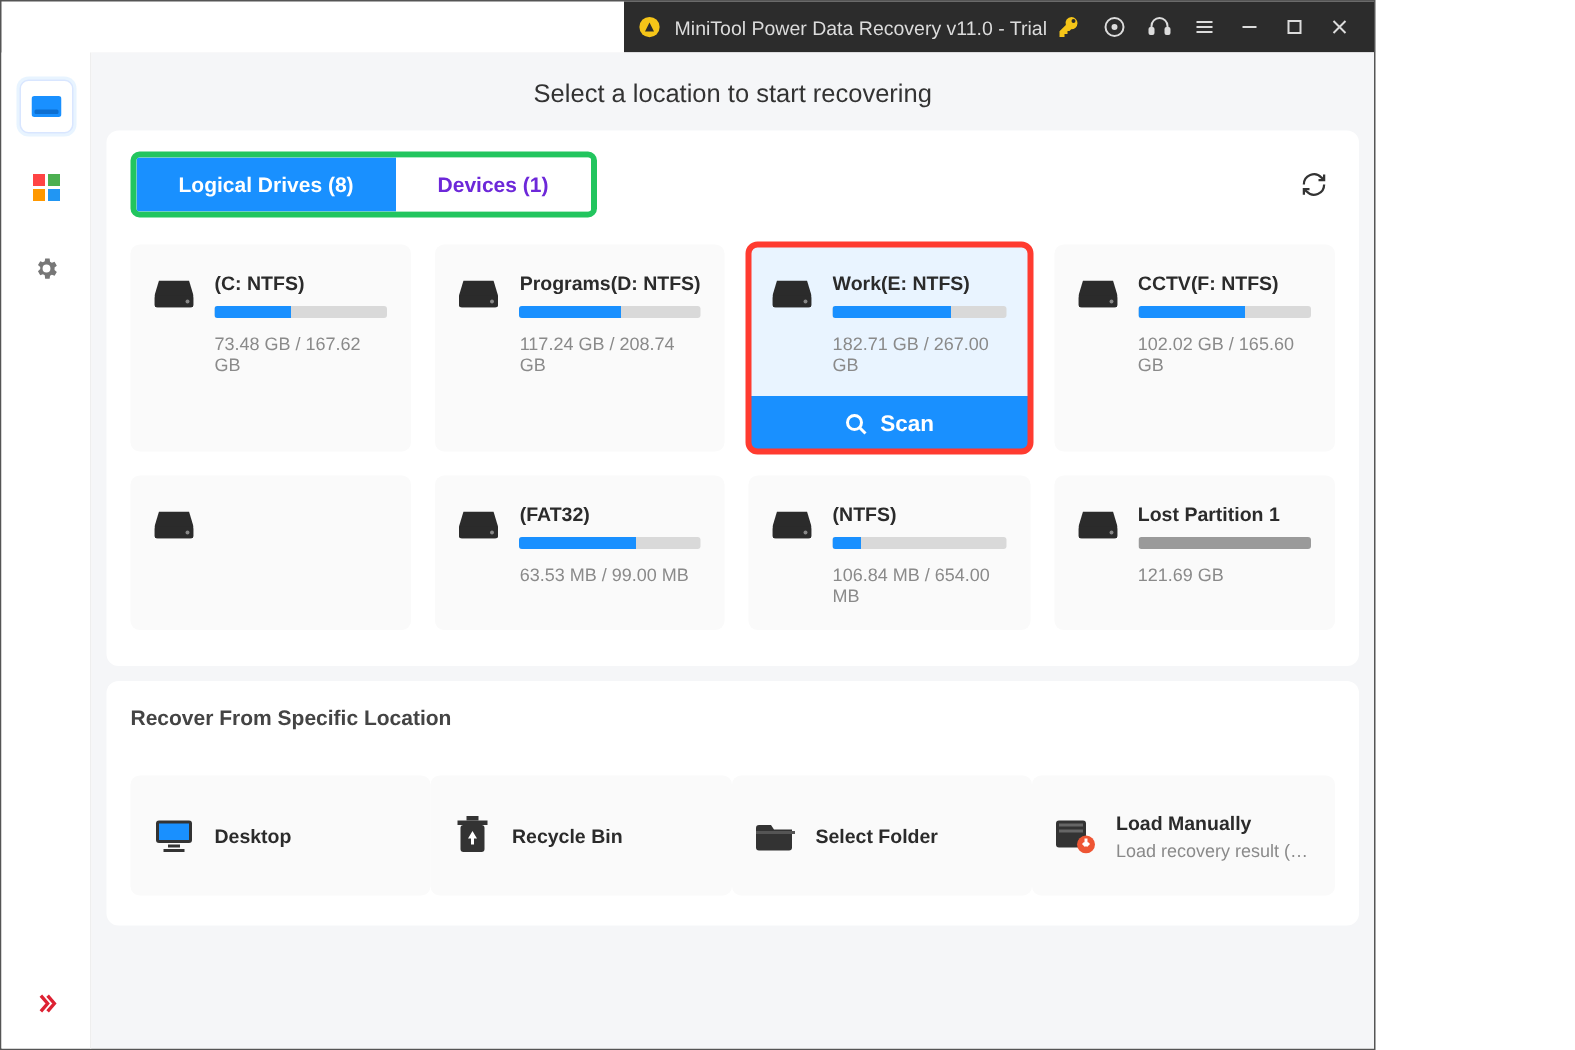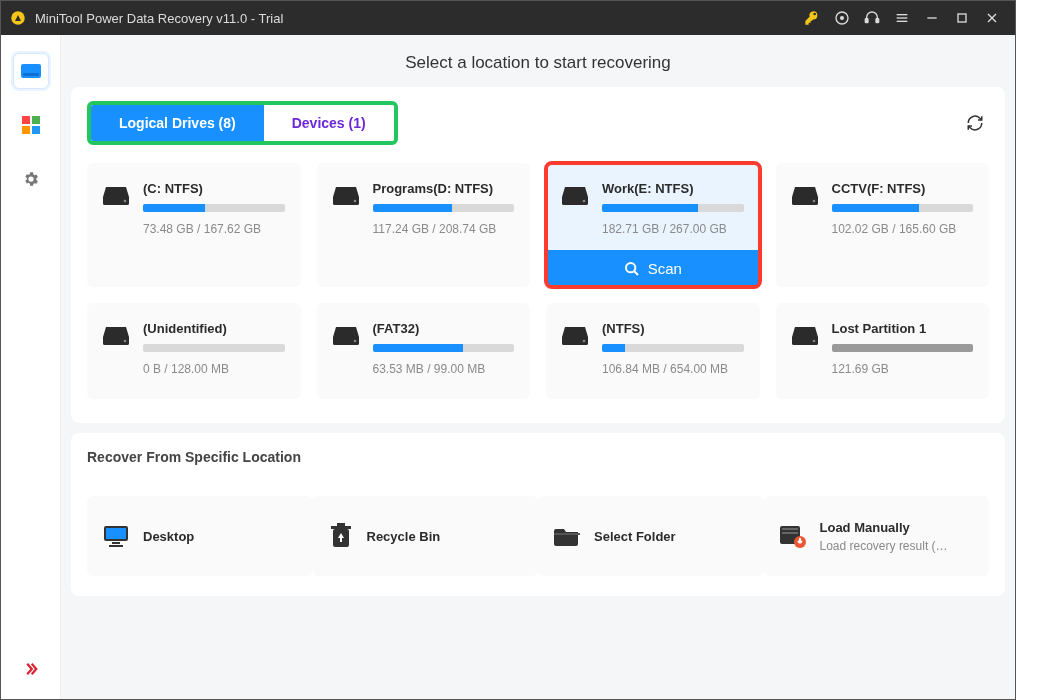--- a/index.html
+++ b/index.html
@@ -1,17 +1,17 @@
 <!DOCTYPE html>
 <html><head>
 <meta charset="utf-8">
 <style>
   * { box-sizing: border-box; margin: 0; padding: 0; font-family: -apple-system, BlinkMacSystemFont, "Segoe UI", Arial, sans-serif; }
   body { background: #fff; width: 1050px; height: 700px; overflow: hidden; }
-  .window { width: 1016px; height: 700px; border: 1px solid #555; display: flex; flex-direction: column; background: #fff; }
+  .window { width: 917px; height: 700px; border: 1px solid #555; display: flex; flex-direction: column; background: #fff; align-items: flex-end; }
   .titlebar { height: 34px; background: #2c2c2c; color: #dcdcdc; display: flex; align-items: center; padding: 0 8px; font-size: 13px; }
   .titlebar .logo { width: 18px; height: 18px; margin-right: 8px; display:inline-flex; align-items:center; justify-content:center;}
   .titlebar .title { flex: 0 0 auto; font-weight: 500; }
   .titlebar .spacer { flex: 1; }
   .titlebar .tbtn { width: 30px; height: 34px; display: inline-flex; align-items: center; justify-content: center; color: #dcdcdc; cursor: pointer; }
   .titlebar .tbtn svg { width: 16px; height: 16px; }
   .titlebar .key svg { color:#f5c518; }
   .body { flex: 1; display: flex; min-height: 0; }
   .sidebar { width: 60px; background: #fff; border-right: 1px solid #eee; display: flex; flex-direction: column; align-items: center; padding-top: 18px; gap: 18px; }
   .sidebar .sbtn { width: 36px; height: 36px; border-radius: 6px; display: flex; align-items: center; justify-content: center; cursor: pointer; }
@@ -30,21 +30,21 @@
   .card { background: #fafafa; border-radius: 6px; padding: 18px 16px 16px 16px; position: relative; min-height: 96px; }
   .card.selected { background: #e9f4ff; outline: 4px solid #ff3b30; outline-offset: -2px; border-radius: 6px; padding-bottom: 0; }
   .card-body { display: flex; gap: 14px; align-items: flex-start; }
   .drv-icon { flex: 0 0 auto; margin-top: 6px; }
   .drv-info { flex: 1; min-width: 0; }
   .drv-name { font-size: 13px; font-weight: 700; color: #2b2b2b; margin-bottom: 8px; white-space: nowrap; overflow: hidden; text-overflow: ellipsis; }
   .bar { height: 8px; background: #d9d9d9; border-radius: 2px; overflow: hidden; margin-bottom: 10px; }
   .bar .fill { height: 100%; background: #1990ff; }
   .bar.off .fill { background: #9a9a9a; }
   .usage { font-size: 12px; color: #8a8a8a; }
-  .scan-btn { margin: 14px -16px 0 -16px; background: #1990ff; color: #fff; text-align: center; padding: 10px 0; font-size: 15px; font-weight: 400; border-bottom-left-radius: 6px; border-bottom-right-radius: 6px; cursor:pointer; display:flex; align-items:center; justify-content:center; gap:8px;}
+  .scan-btn { margin: 14px -16px 0 -16px; background: #1990ff; color: #fff; text-align: center; padding: 10px 0; font-size: 15px; font-weight: 700; border-bottom-left-radius: 6px; border-bottom-right-radius: 6px; cursor:pointer; display:flex; align-items:center; justify-content:center; gap:8px;}
   .panel2 { background: #fff; margin: 0 10px 14px 10px; border-radius: 8px; padding: 16px 16px 20px 16px; }
   .section-title { font-size: 14px; font-weight: 700; color: #444; margin-bottom: 31px; }
   .loc-grid { display: grid; grid-template-columns: repeat(4, 1fr); gap: 0; }
   .loc-card { background: #fafafa; border-radius: 6px; padding: 22px 16px; display: flex; align-items: center; gap: 14px; cursor:pointer; min-height: 80px;}
   .loc-card .loc-text .t { font-size: 13px; font-weight: 700; color: #2b2b2b; }
   .loc-card .loc-text .s { font-size: 12px; color: #8a8a8a; margin-top: 4px; white-space:nowrap; overflow:hidden; text-overflow:ellipsis; max-width: 130px;}
   svg { display: block; }
 </style>
 </head>
 <body>
@@ -234,27 +234,20 @@
             </div>
             <div class="card">
               <div class="card-body">
                 <span class="drv-icon">
                   <svg width="26" height="18" viewBox="0 0 26 18">
                     <path d="M3 0h20l3 10v6a2 2 0 0 1-2 2H2a2 2 0 0 1-2-2v-6z" fill="#2b2b2b"></path>
                     <rect x="0" y="10" width="26" height="8" rx="2" fill="#2b2b2b"></rect>
                     <circle cx="22" cy="14" r="1.3" fill="#888"></circle>
                   </svg>
                 </span>
-                <div class="drv-info">
-                  <div class="drv-name">(Unidentified)</div>
-                  <div class="bar">
-                    <div class="fill" style="width:0%"></div>
-                  </div>
-                  <div class="usage">0 B / 128.00 MB</div>
-                </div>
               </div>
             </div>
             <div class="card">
               <div class="card-body">
                 <span class="drv-icon">
                   <svg width="26" height="18" viewBox="0 0 26 18">
                     <path d="M3 0h20l3 10v6a2 2 0 0 1-2 2H2a2 2 0 0 1-2-2v-6z" fill="#2b2b2b"></path>
                     <rect x="0" y="10" width="26" height="8" rx="2" fill="#2b2b2b"></rect>
                     <circle cx="22" cy="14" r="1.3" fill="#888"></circle>
                   </svg>

